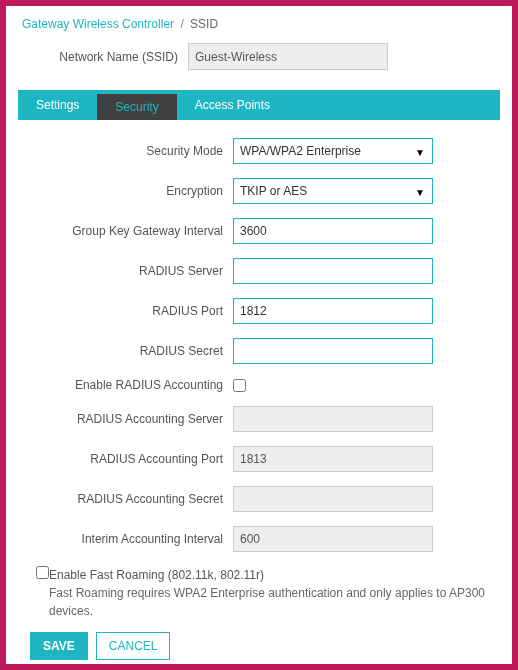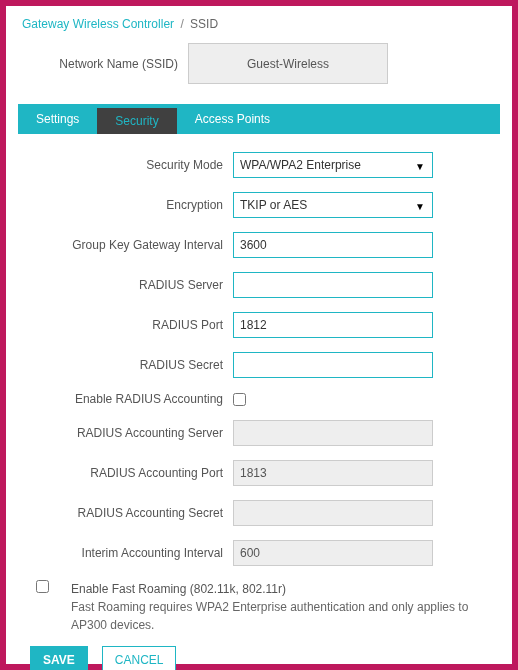--- a/index.html
+++ b/index.html
@@ -33,28 +33,27 @@
     align-items: center;
     margin-bottom: 20px;
   }
   .row-top .lbl {
     width: 170px;
     text-align: right;
     padding-right: 10px;
     color: #555;
   }
   .ssid-input {
-    height: 41px;
+    height: 27px;
     width: 200px;
     border: 1px solid #ccc;
     background: #eeeeee;
     padding: 0 6px;
     color: #555;
     font-size: 12px;
-    text-align: center;
   }
   .tabs {
     display: flex;
     background: #1fb6c4;
     height: 30px;
     align-items: stretch;
     margin-bottom: 18px;
   }
   .tab {
     padding: 0 18px;
@@ -107,28 +106,28 @@
   .txt-disabled {
     background: #eeeeee;
     border: 1px solid #ccc;
     color: #555;
   }
   .checkbox { margin: 0; }
   .fast-roaming {
     display: flex;
     align-items: flex-start;
     margin: 6px 0 6px 18px;
-    gap: 22px;
+    gap: 0;
   }
   .fast-roaming-text { line-height: 1.5; }
   .fast-roaming-text .main { color: #555; }
   .fast-roaming-text .sub { color: #666; margin-left: 0; }
   .buttons {
     display: flex;
-    gap: 14px;
+    gap: 8px;
     margin-top: 12px;
     margin-left: 12px;
   }
   .btn-save {
     background: #1fb6c4;
     color: #fff;
     border: 1px solid #1fb6c4;
     padding: 6px 12px;
     font-size: 12px;
     font-weight: bold;

